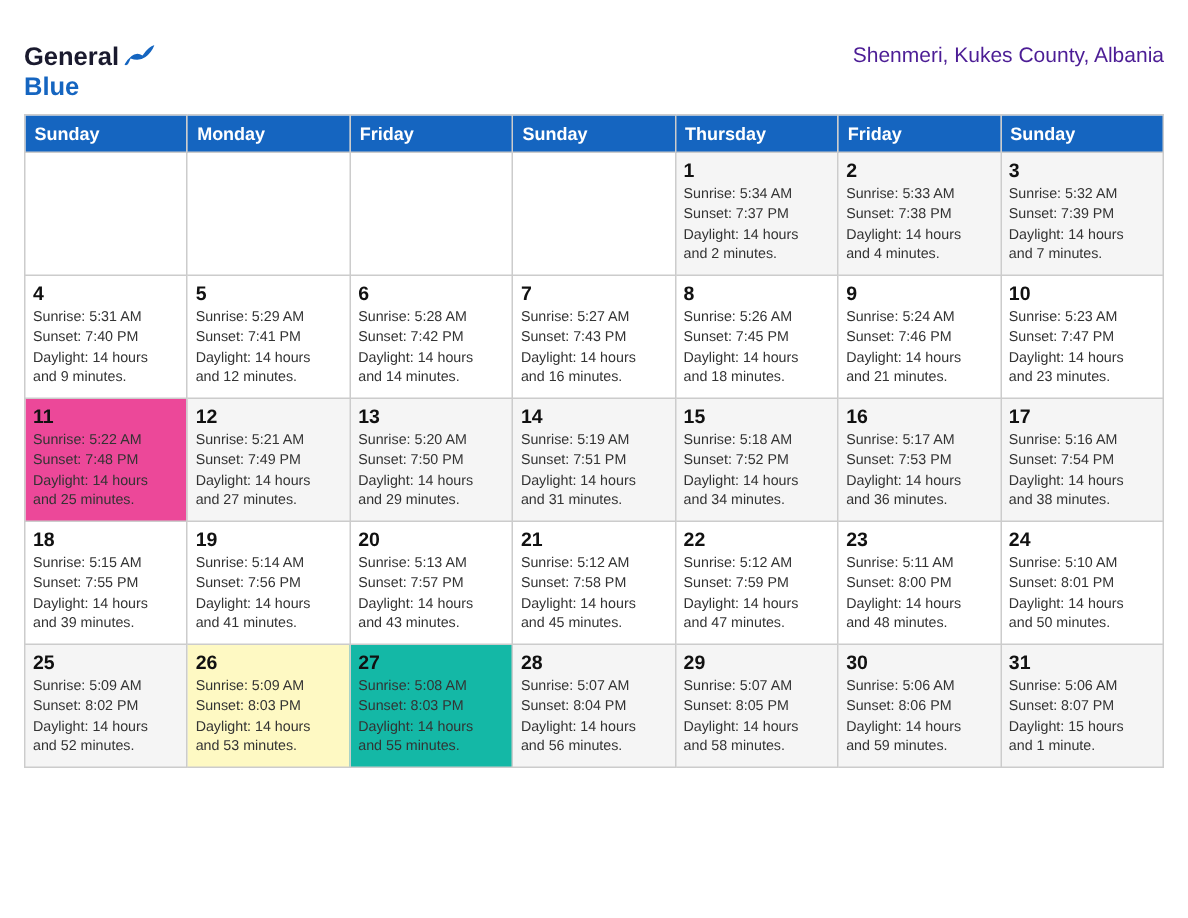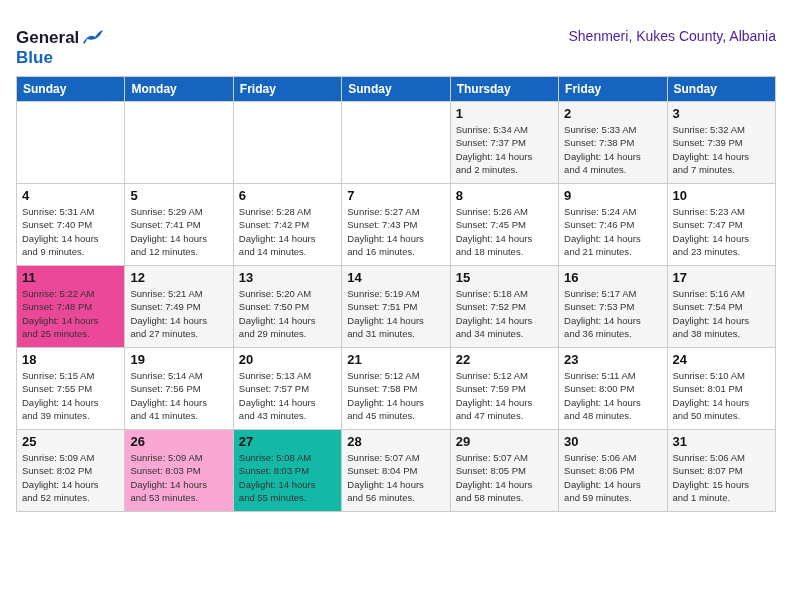--- a/index.html
+++ b/index.html
@@ -237,21 +237,21 @@
           <td style="background: rgb(255, 255, 255);">
             <div class="day-num">24</div>
             <div class="day-info">Sunrise: 5:10 AM<br>Sunset: 8:01 PM<br>Daylight: 14 hours<br>and 50 minutes.</div>
           </td>
         </tr>
         <tr>
           <td style="background: rgb(245, 245, 245);">
             <div class="day-num">25</div>
             <div class="day-info">Sunrise: 5:09 AM<br>Sunset: 8:02 PM<br>Daylight: 14 hours<br>and 52 minutes.</div>
           </td>
-          <td style="background: #f9a8d4;">
+          <td style="background: #fef9c3;">
             <div class="day-num">26</div>
             <div class="day-info">Sunrise: 5:09 AM<br>Sunset: 8:03 PM<br>Daylight: 14 hours<br>and 53 minutes.</div>
           </td>
           <td style="background: #14b8a6;">
             <div class="day-num">27</div>
             <div class="day-info">Sunrise: 5:08 AM<br>Sunset: 8:03 PM<br>Daylight: 14 hours<br>and 55 minutes.</div>
           </td>
           <td style="background: rgb(245, 245, 245);">
             <div class="day-num">28</div>
             <div class="day-info">Sunrise: 5:07 AM<br>Sunset: 8:04 PM<br>Daylight: 14 hours<br>and 56 minutes.</div>

